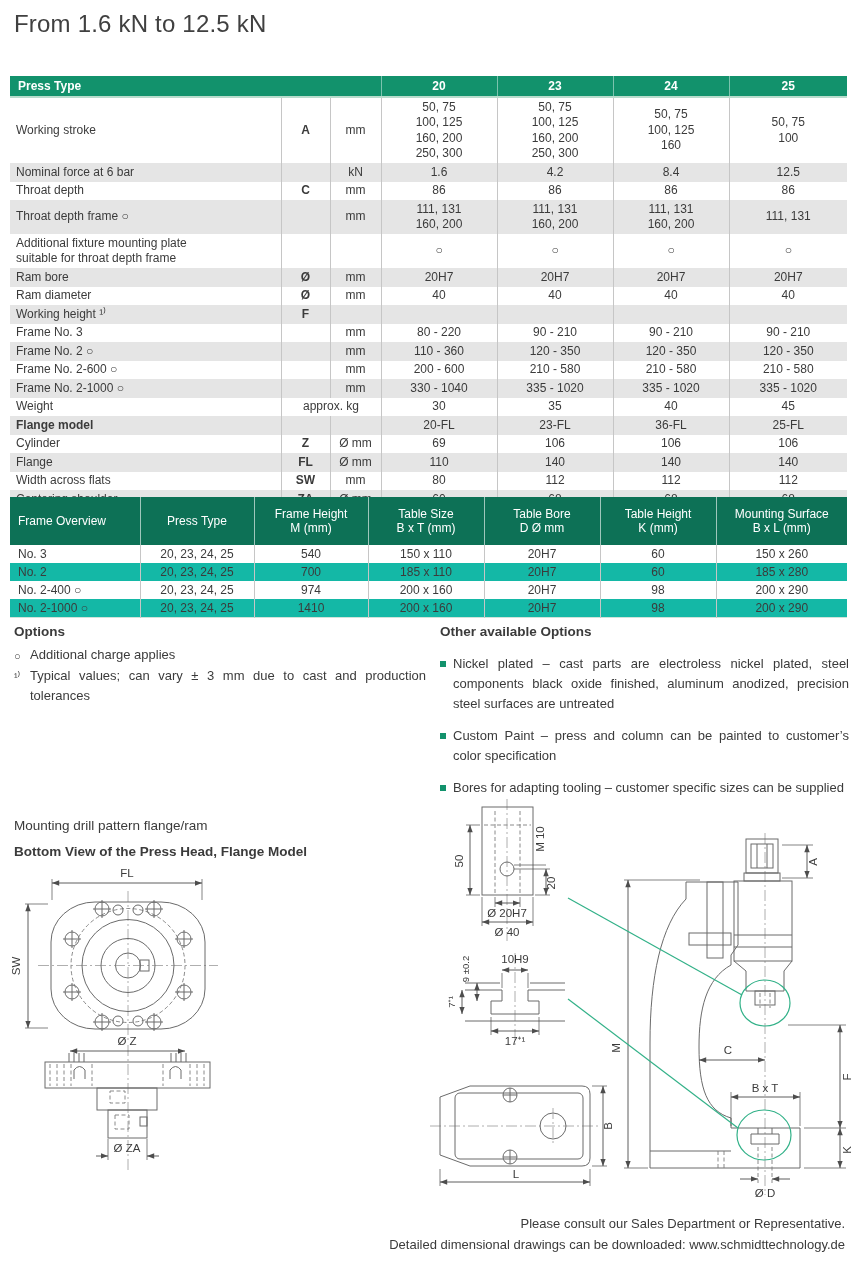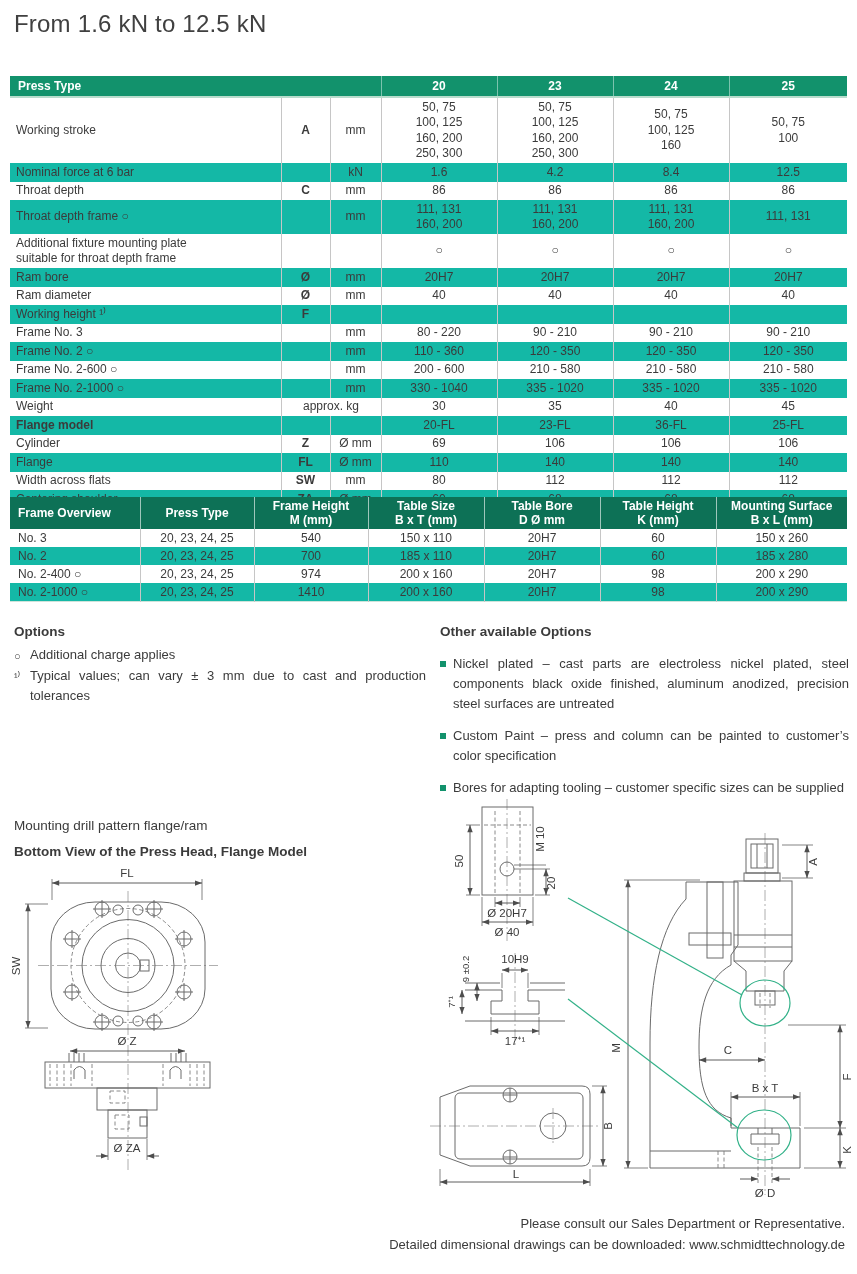--- a/index.html
+++ b/index.html
@@ -14,26 +14,26 @@
   table.spec { position:absolute; left:10px; top:76px; width:837px; border-collapse:collapse; table-layout:fixed; font-size:12px; }
   table.spec thead th { background:#12926c; color:#fff; font-weight:bold; padding:3px 8px; text-align:center;
       border-right:1px solid rgba(255,255,255,.45); border-bottom:2px solid #b7dccc; }
   table.spec thead th:first-child { text-align:left; }
   table.spec thead th:last-child { border-right:none; }
   table.spec td { padding:1.5px 6px; text-align:center; vertical-align:middle;
       border-right:1px solid #c6c6c6; line-height:15.5px; white-space:pre-line; }
   table.spec td:last-child { border-right:none; }
   table.spec td.lbl { text-align:left; }
   table.spec td.b { font-weight:bold; }
-  table.spec tr.shaded { background:#14b8a6; }
+  table.spec tr.shaded { background:#e5e5e5; }
   table.spec { border-bottom:2px solid #cfe3da; }
 
   
   table.frame { position:absolute; left:10px; top:497px; width:837px; border-collapse:collapse; table-layout:fixed; font-size:12px; }
-  table.frame thead th { background:#0d7156; color:#fff; font-weight:bold; padding:2px 4px; text-align:center;
+  table.frame thead th { background:#0d7156; color:#fff; font-weight:normal; padding:10px 4px; text-align:center;
       border-right:1px solid rgba(255,255,255,.6); line-height:14px; height:28px; vertical-align:middle; }
   table.frame thead th:first-child { text-align:left; padding-left:8px; }
   table.frame thead th:last-child { border-right:none; }
   table.frame td { padding:2px 6px; text-align:center; border-right:1px solid #c6c6c6; line-height:14px; height:16px; }
   table.frame td:last-child { border-right:none; }
   table.frame td.lbl { text-align:left; padding-left:8px; }
   table.frame tr.shaded { background:#14b8a6; }
   table.frame { border-bottom:1px solid #cfe3da; }
 
   

